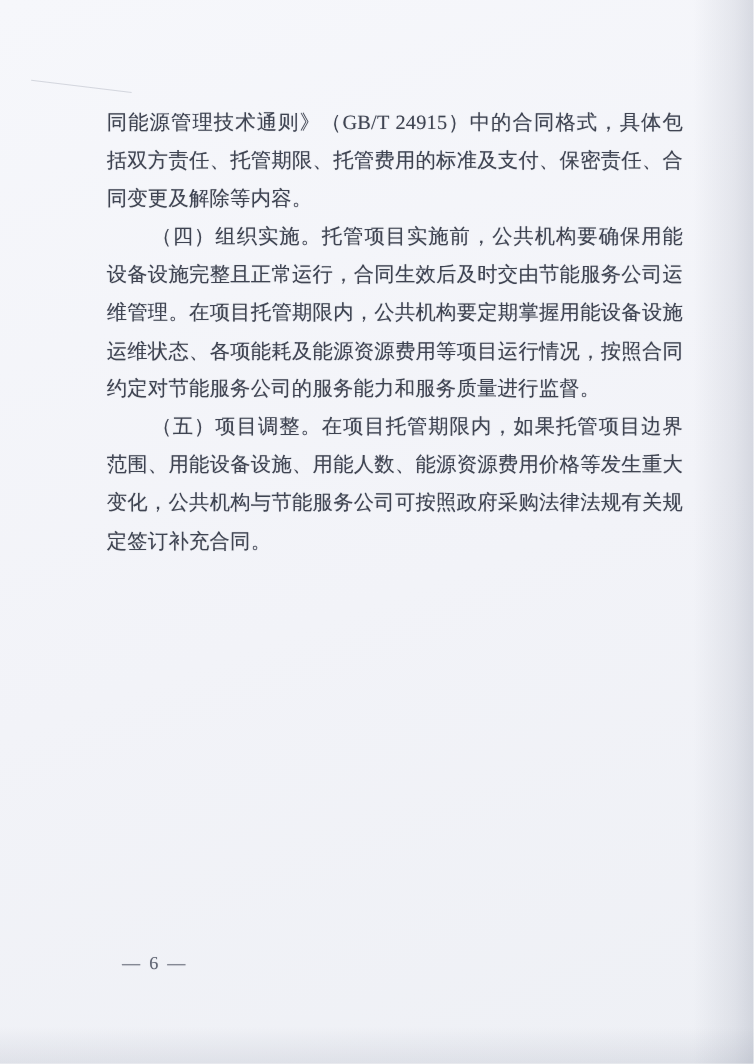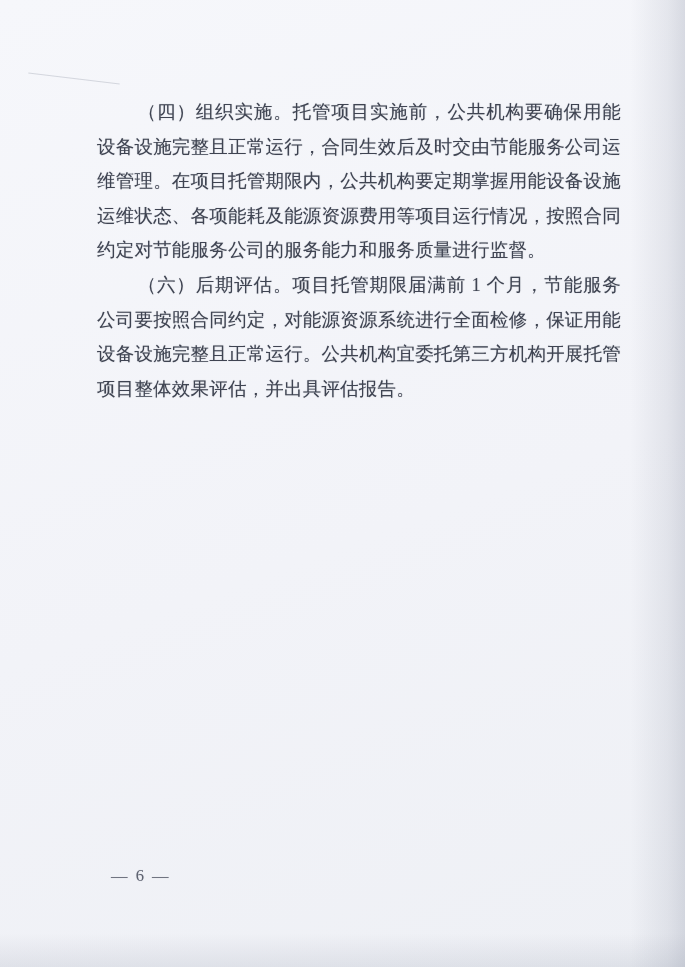--- a/index.html
+++ b/index.html
@@ -63,22 +63,23 @@
     text-shadow: 0 0 1px rgba(95,100,114,0.3);
   }
 </style>
 </head>
 <body>
 
 <div class="page">
   <div class="scan-scratch"></div>
 
   <div class="body-text">
+    <p class="para first"><span>同能源管理技术通则》（GB/T 24915）中的合同格式，具体包括双方责任、托管期限、托管费用的标准及支付、保密责任、合同变更及解除等内容。</span></p>
 
     <p class="para"><span class="heading">（四）组织实施。</span><span>托管项目实施前，公共机构要确保用能设备设施完整且正常运行，合同生效后及时交由节能服务公司运维管理。在项目托管期限内，公共机构要定期掌握用能设备设施运维状态、各项能耗及能源资源费用等项目运行情况，按照合同约定对节能服务公司的服务能力和服务质量进行监督。</span></p>
 
+    <p class="para"><span class="heading">（五）项目调整。</span><span>在项目托管期限内，如果托管项目边界范围、用能设备设施、用能人数、能源资源费用价格等发生重大变化，公共机构与节能服务公司可按照政府采购法律法规有关规定签订补充合同。</span></p>
 
-    <p class="para"><span class="heading">（六）后期评估。</span><span>项目托管期限届满前 1 个月，节能服务公司要按照合同约定，对能源资源系统进行全面检修，保证用能设备设施完整且正常运行。公共机构宜委托第三方机构开展托管项目整体效果评估，并出具评估报告。</span></p>
 
   </div>
 
   <div class="page-number">— 6 —</div>
 </div>
 
 </body></html>

